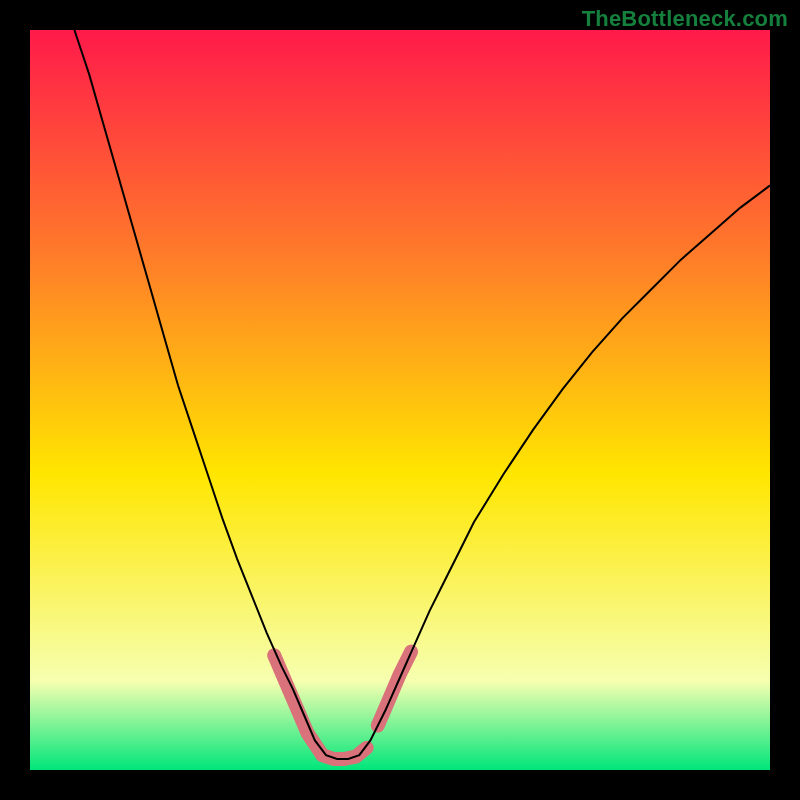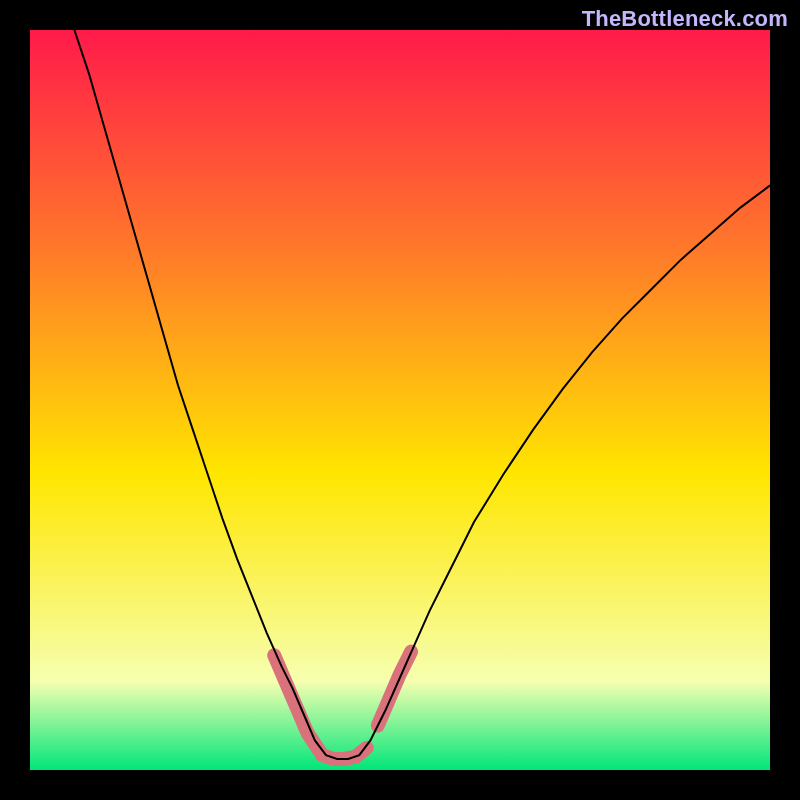--- a/index.html
+++ b/index.html
@@ -23,21 +23,21 @@
     position: absolute;
     left: 30px;
     top: 30px;
     width: 740px;
     height: 740px;
   }
   .watermark {
     position: absolute;
     top: 6px;
     right: 12px;
-    color: #c4b5fd;
+    color: #15803d;
     font-size: 22px;
     font-weight: 600;
     letter-spacing: 0.2px;
     user-select: none;
   }
 </style>
 </head>
 <body>
 
 <div class="frame">

